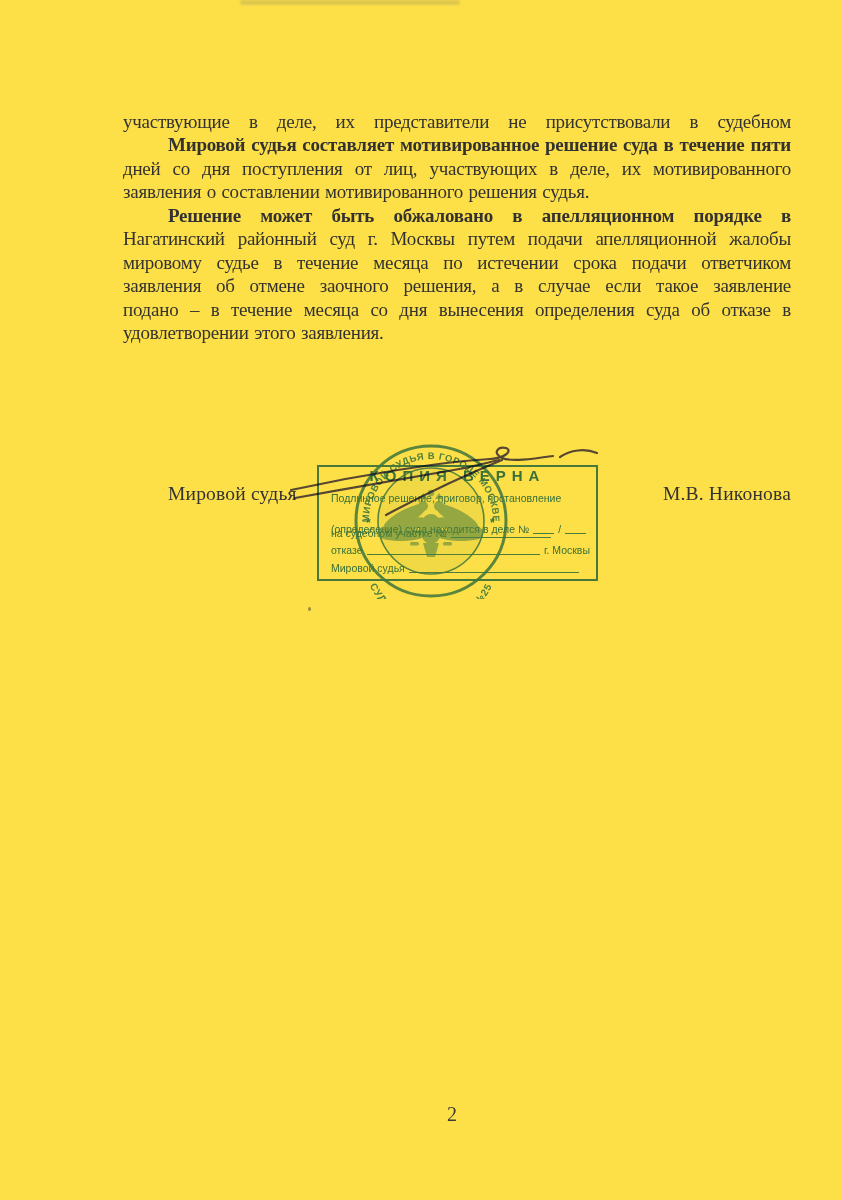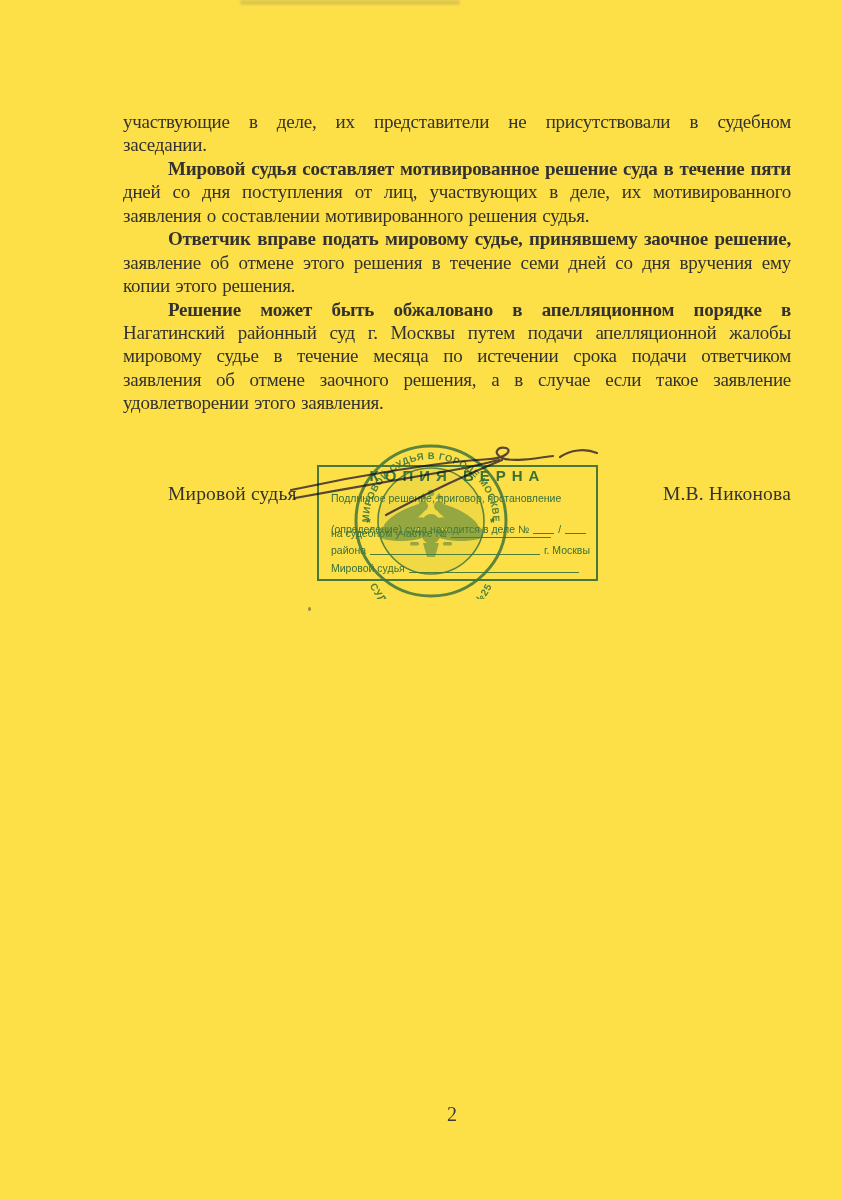--- a/index.html
+++ b/index.html
@@ -82,37 +82,32 @@
 <body>
 
 <div class="page">
 
   <div class="smudge-top"></div>
   <div class="speck" style="left:308px; top:607px;"></div>
 
   <div class="doc-text">
     <div>
       <div class="line">участвующие в деле, их представители не присутствовали в судебном</div>
-      <div class="line last">заседании.</div>
     </div>
     <div>
       <div class="line indent">Мировой судья составляет мотивированное решение суда в течение пяти</div>
       <div class="line">дней со дня поступления от лиц, участвующих в деле, их мотивированного</div>
       <div class="line last">заявления о составлении мотивированного решения судья.</div>
     </div>
     <div>
-      <div class="line indent">Ответчик вправе подать мировому судье, принявшему заочное решение,</div>
-      <div class="line">заявление об отмене этого решения в течение семи дней со дня вручения ему</div>
-      <div class="line last">копии этого решения.</div>
-    </div>
-    <div>
       <div class="line indent">Решение может быть обжаловано в апелляционном порядке в</div>
       <div class="line">Нагатинский районный суд г. Москвы путем подачи апелляционной жалобы</div>
       <div class="line">мировому судье в течение месяца по истечении срока подачи ответчиком</div>
       <div class="line">заявления об отмене заочного решения, а в случае если такое заявление</div>
+      <div class="line">подано – в течение месяца со дня вынесения определения суда об отказе в</div>
       <div class="line last">удовлетворении этого заявления.</div>
     </div>
   </div>
 
   <div class="sig-row">
     <span class="sig-role">Мировой судья</span>
     <span class="sig-name">М.В. Никонова</span>
   </div>
 
   <div class="stamp">
@@ -126,21 +121,21 @@
       <span class="lbl">(определение) суда находится в деле №</span>
       <span class="blank"></span>
       <span class="lbl">/</span>
       <span class="blank"></span>
     </div>
     <div class="s-line s-l3">
       <span class="lbl">на судебном участке №</span>
       <span class="blank"></span>
     </div>
     <div class="s-line s-l4">
-      <span class="lbl">района</span>
+      <span class="lbl">отказе</span>
       <span class="blank"></span>
       <span class="lbl">г. Москвы</span>
     </div>
     <div class="s-line s-l5">
       <span class="lbl">Мировой судья</span>
       <span class="blank"></span>
     </div>
 
     <svg class="seal-svg" width="156" height="156" viewBox="0 0 156 156">
       <circle cx="78" cy="78" r="75" fill="none" stroke="#3f86d0" stroke-width="3" opacity="0.85"></circle>

